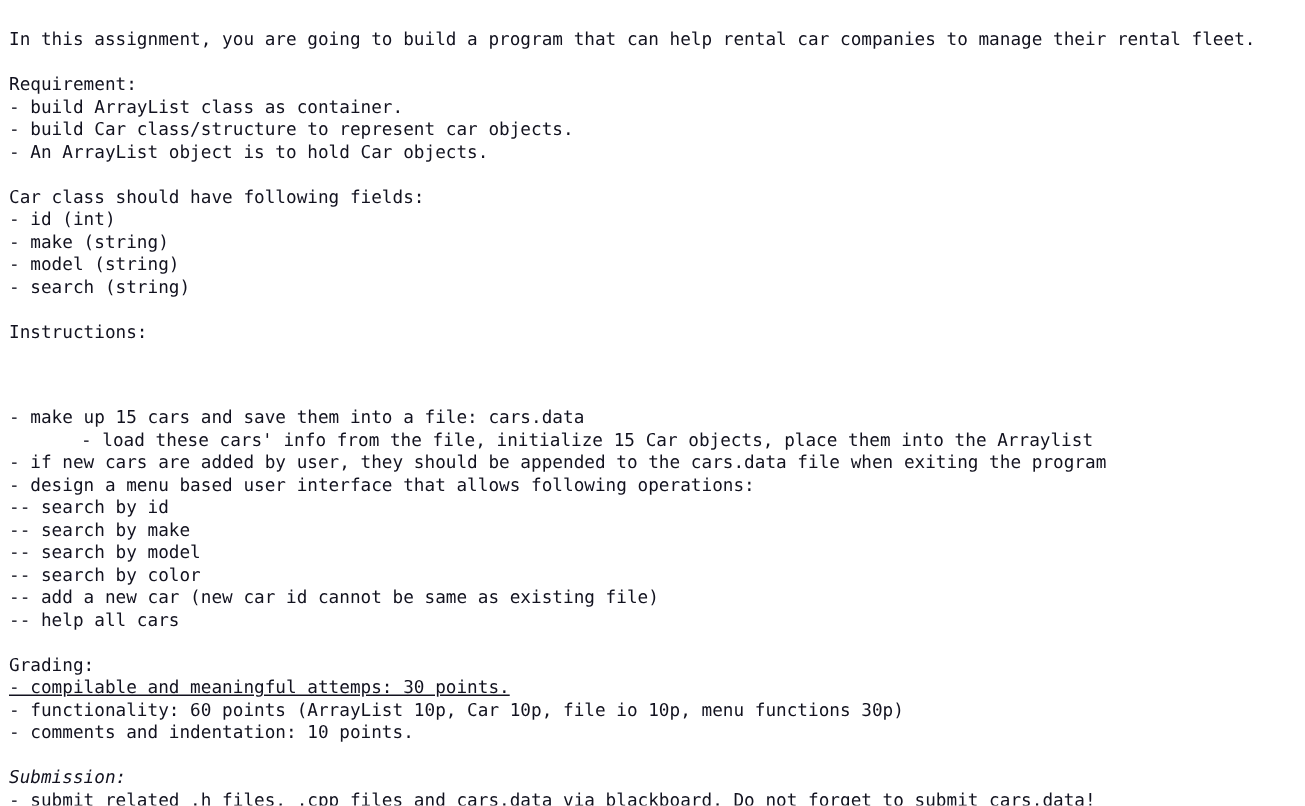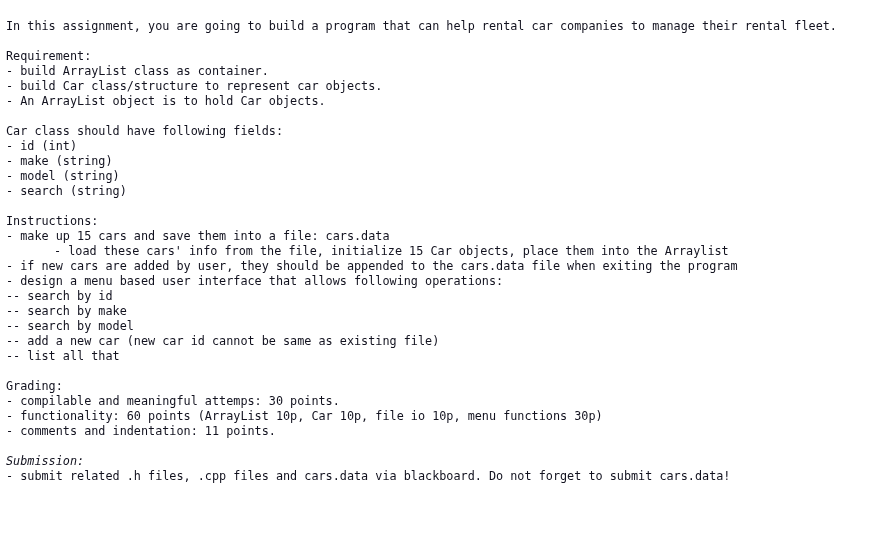--- a/index.html
+++ b/index.html
@@ -42,30 +42,31 @@
     <div class="line" style="color: rgb(18, 18, 31);">- build Car class/structure to represent car objects.</div>
     <div class="line" style="color: rgb(18, 18, 31);">- An ArrayList object is to hold Car objects.</div>
     <div class="line blank" style="color: rgb(18, 18, 31);"></div>
     <div class="line" style="color: rgb(18, 18, 31);">Car class should have following fields:</div>
     <div class="line" style="color: rgb(18, 18, 31);">- id (int)</div>
     <div class="line" style="color: rgb(18, 18, 31);">- make (string)</div>
     <div class="line" style="color: rgb(18, 18, 31);">- model (string)</div>
     <div class="line" style="color: rgb(18, 18, 31);">- search (string)</div>
     <div class="line blank" style="color: rgb(18, 18, 31);"></div>
     <div class="line" style="color: rgb(18, 18, 31);">Instructions:</div>
-    <div class="line" style="color: rgb(18, 18, 31);">- make up 15 cars and save them into a file: cars.data</div>
+    <div class="line" style="color: rgb(18, 18, 31); margin-top: 42px;">- make up 15 cars and save them into a file: cars.data</div>
     <div class="line" style="color: rgb(18, 18, 31); margin-left: 48px;">- load these cars' info from the file, initialize 15 Car objects, place them into the Arraylist</div>
     <div class="line" style="color: rgb(18, 18, 31);">- if new cars are added by user, they should be appended to the cars.data file when exiting the program</div>
     <div class="line" style="color: rgb(18, 18, 31);">- design a menu based user interface that allows following operations:</div>
     <div class="line" style="color: rgb(18, 18, 31);">-- search by id</div>
     <div class="line" style="color: rgb(18, 18, 31);">-- search by make</div>
     <div class="line" style="color: rgb(18, 18, 31);">-- search by model</div>
+    <div class="line" style="color: rgb(18, 18, 31);">-- search by color</div>
     <div class="line" style="color: rgb(18, 18, 31);">-- add a new car (new car id cannot be same as existing file)</div>
-    <div class="line" style="color: rgb(18, 18, 31);">-- list all that</div>
+    <div class="line" style="color: rgb(18, 18, 31);">-- help all cars</div>
     <div class="line blank" style="color: rgb(18, 18, 31);"></div>
     <div class="line" style="color: rgb(18, 18, 31);">Grading:</div>
-    <div class="line" style="color: rgb(18, 18, 31);">- compilable and meaningful attemps: 30 points.</div>
+    <div class="line" style="color: rgb(18, 18, 31); text-decoration: underline;">- compilable and meaningful attemps: 30 points.</div>
     <div class="line" style="color: rgb(18, 18, 31);">- functionality: 60 points (ArrayList 10p, Car 10p, file io 10p, menu functions 30p)</div>
-    <div class="line" style="color: rgb(18, 18, 31);">- comments and indentation: 11 points.</div>
+    <div class="line" style="color: rgb(18, 18, 31);">- comments and indentation: 10 points.</div>
     <div class="line blank" style="color: rgb(18, 18, 31);"></div>
     <div class="line" style="color: rgb(18, 18, 31); font-style: italic;">Submission:</div>
     <div class="line" style="color: rgb(18, 18, 31);">- submit related .h files, .cpp files and cars.data via blackboard. Do not forget to submit cars.data!</div>
   </div>
 
 </body></html>

